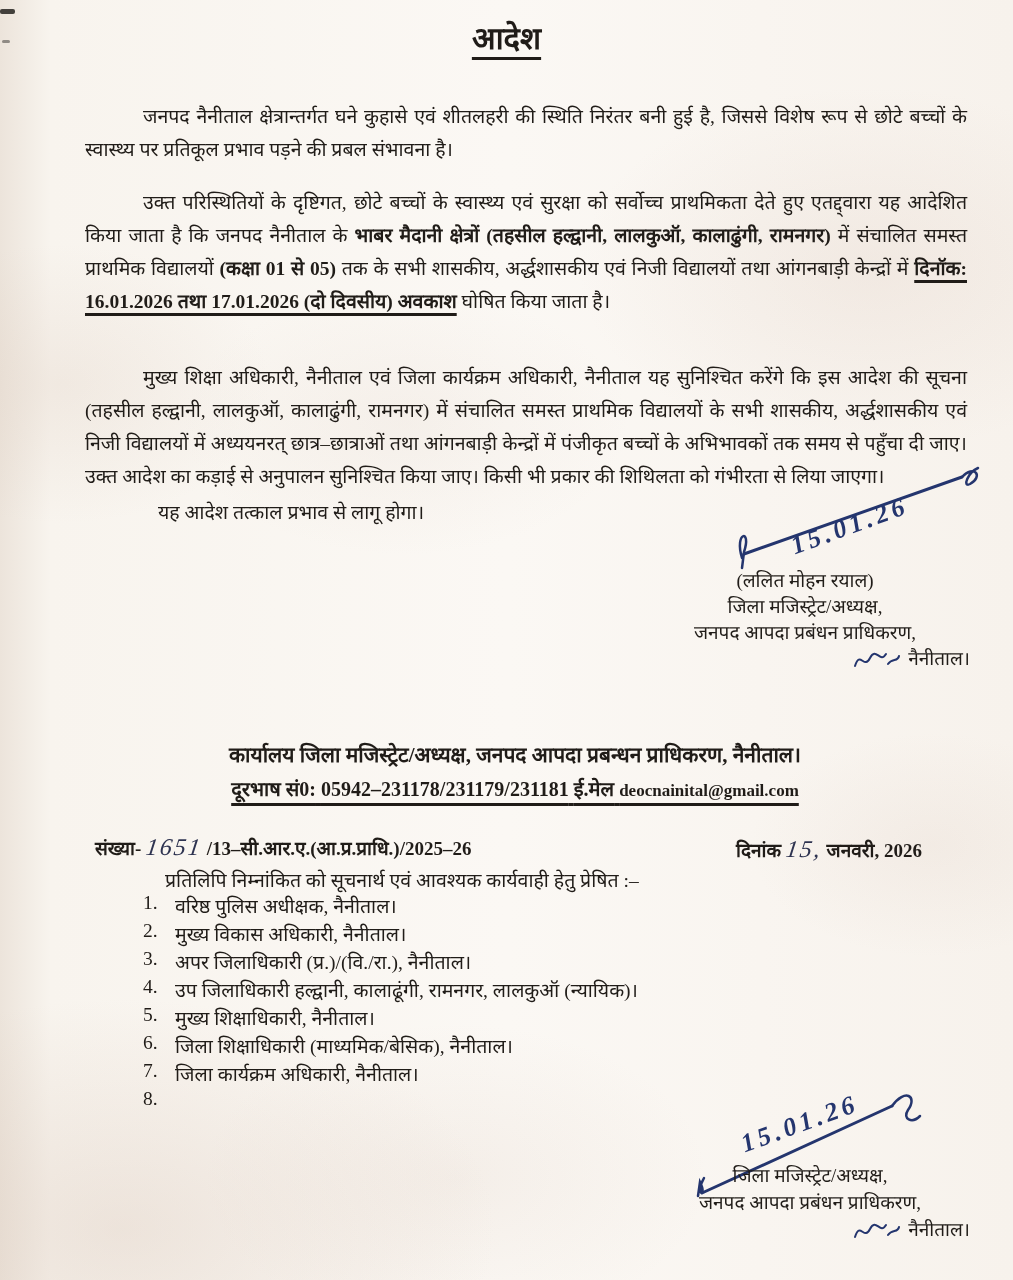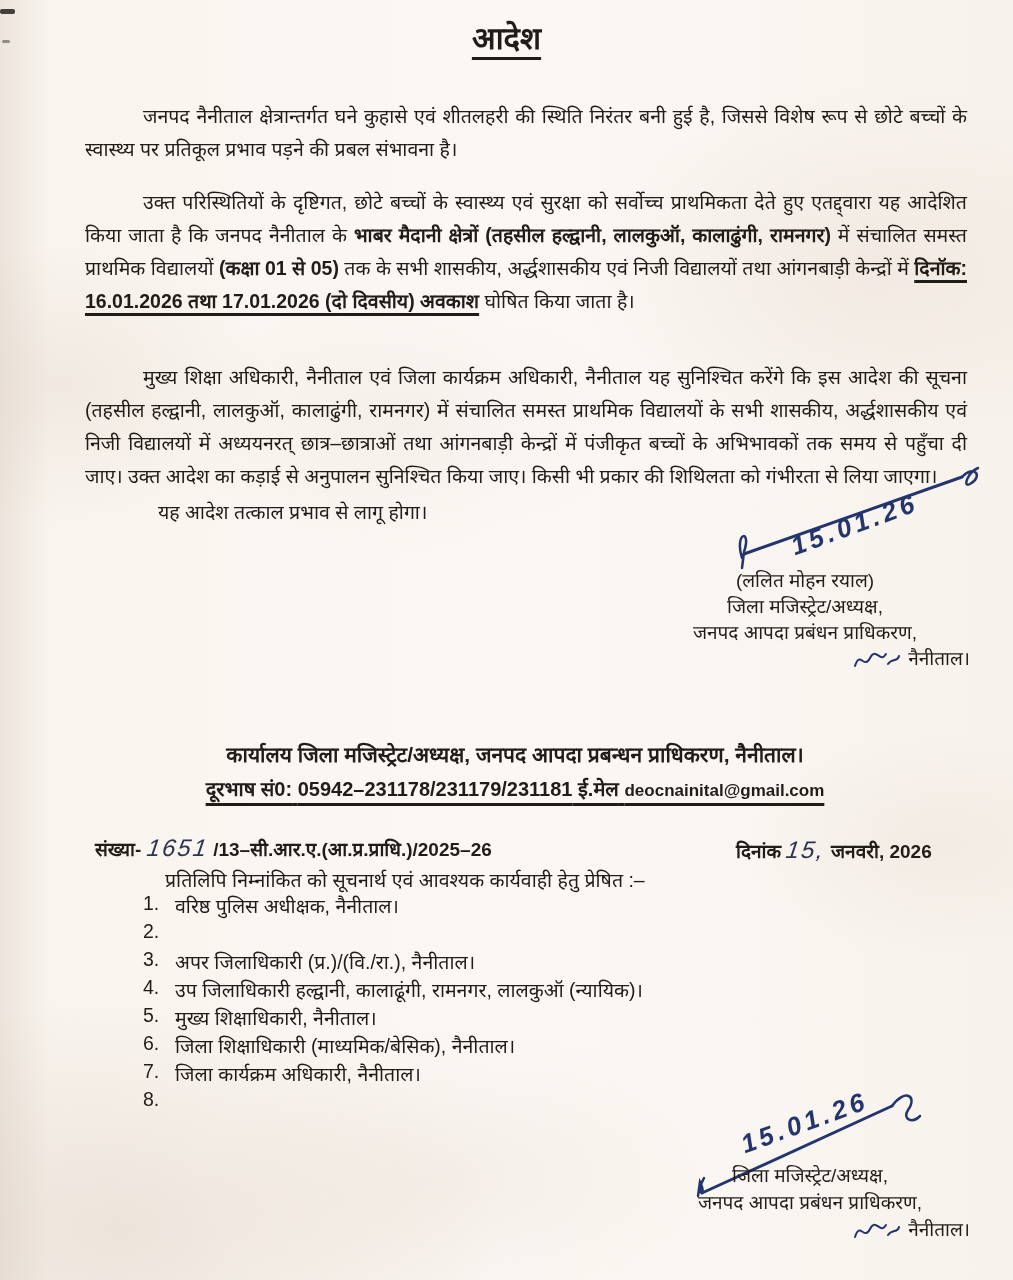--- a/index.html
+++ b/index.html
@@ -1,19 +1,19 @@
 <!DOCTYPE html>
 <html lang="hi"><head>
 <meta charset="utf-8">
 <style>
   html,body{margin:0;padding:0;background:#e8e2da;}
   .page{
     position:relative;width:1013px;height:1280px;margin:0 auto;overflow:hidden;
     color:#201c18;
-    font-family:Liberation Sans, sans-serif;
+    font-family:Liberation Serif, serif;
     background:
       radial-gradient(ellipse 420px 260px at 86% 21%, rgba(214,190,176,0.20), transparent 70%),
       radial-gradient(ellipse 300px 200px at 6% 30%, rgba(210,188,172,0.20), transparent 70%),
       radial-gradient(ellipse 520px 320px at 12% 96%, rgba(206,182,166,0.28), transparent 72%),
       radial-gradient(ellipse 360px 220px at 45% 92%, rgba(208,186,170,0.16), transparent 70%),
       radial-gradient(ellipse 320px 190px at 40% 33%, rgba(212,192,178,0.14), transparent 70%),
       radial-gradient(ellipse 260px 160px at 92% 66%, rgba(212,190,176,0.15), transparent 70%),
       linear-gradient(90deg,#ece4db 0%,#f8f4ee 5%,#fbf8f4 50%,#f7f2ec 100%);
   }
   .title{position:absolute;top:16px;left:0;width:100%;text-align:center;
@@ -124,20 +124,21 @@
 
   <div class="copy-heading">प्रतिलिपि निम्नांकित को सूचनार्थ एवं आवश्यक कार्यवाही हेतु प्रेषित :–</div>
 
   <div class="copy-list">
     <div class="li">
       <span class="num">1.</span>
       <span>वरिष्ठ पुलिस अधीक्षक, नैनीताल।</span>
     </div>
     <div class="li">
       <span class="num">2.</span>
+      <span>मुख्य विकास अधिकारी, नैनीताल।</span>
     </div>
     <div class="li">
       <span class="num">3.</span>
       <span>अपर जिलाधिकारी (प्र.)/(वि./रा.), नैनीताल।</span>
     </div>
     <div class="li">
       <span class="num">4.</span>
       <span>उप जिलाधिकारी हल्द्वानी, कालाढूंगी, रामनगर, लालकुऑ (न्यायिक)।</span>
     </div>
     <div class="li">

